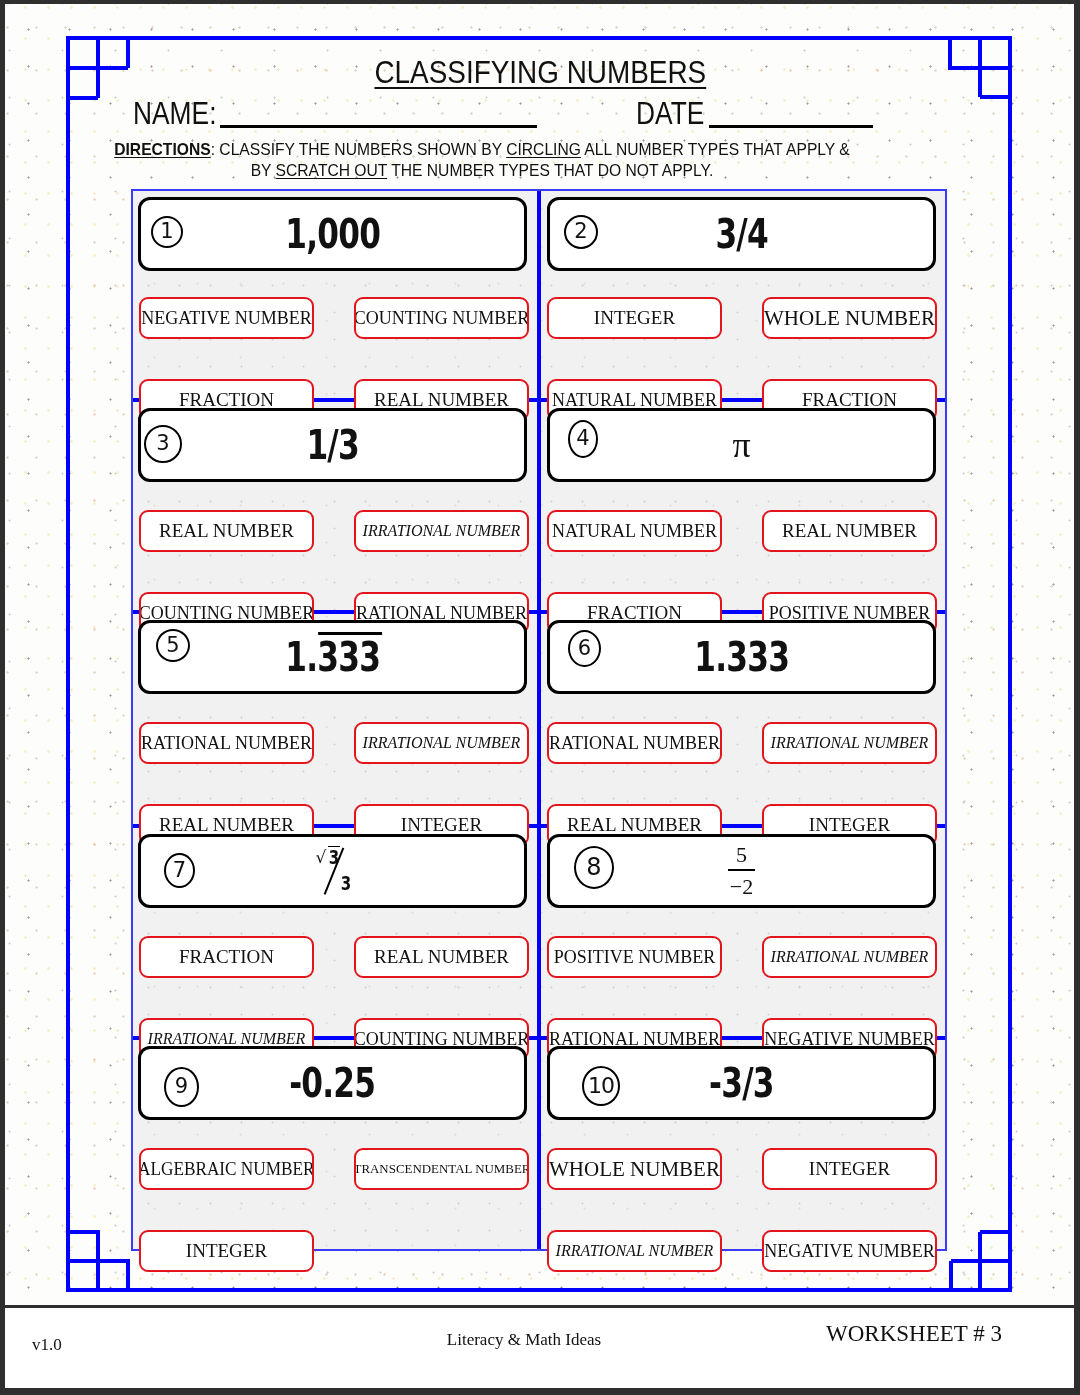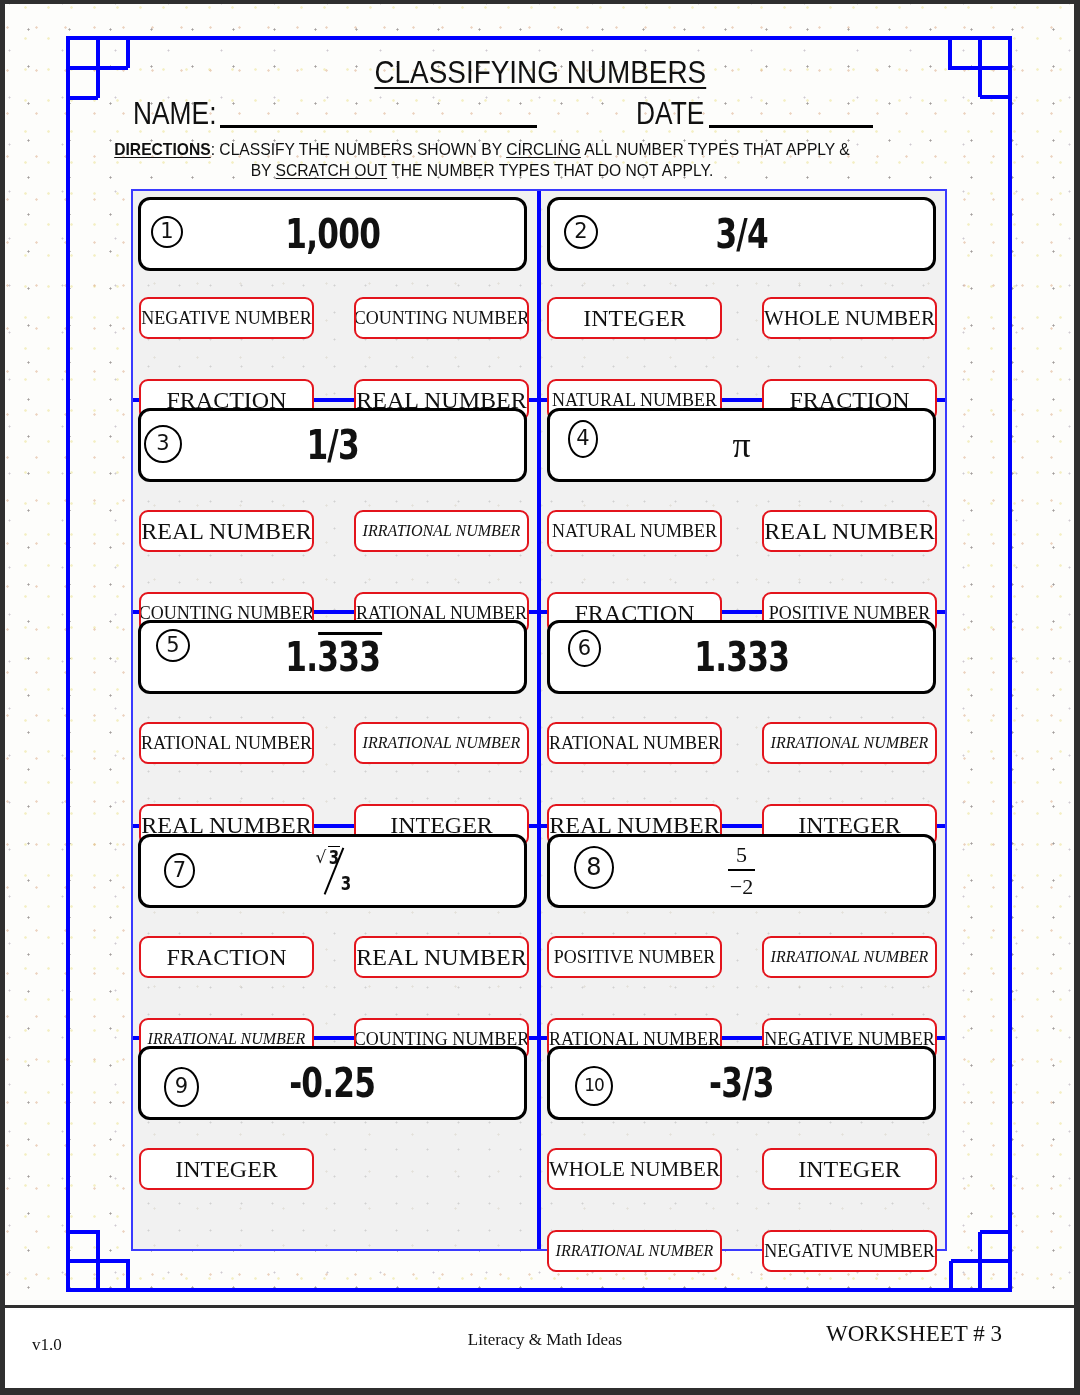--- a/index.html
+++ b/index.html
@@ -72,41 +72,41 @@
   .sqrtfrac .slash{position:absolute;left:17px;top:0;width:1.5px;height:50px;background:#000;transform:rotate(22deg);}
   .sqrtfrac .den{position:absolute;left:23px;top:27px;font:bold 20px/1 "DejaVu Sans", sans-serif;transform:scaleX(.75);}
   .stack{display:inline-flex;flex-direction:column;align-items:center;font:22px/1 "Liberation Serif", serif;}
   .stack .bar{width:27px;height:1.5px;background:#000;margin:3px 0 5px;}
 
   .chips{position:absolute;left:6px;top:108px;width:390px;display:grid;grid-template-columns:1fr 1fr;column-gap:9px;row-gap:12px;gap:40px;}
   .r0 .chips{top:106px;}
   .chip{height:42px;box-sizing:border-box;border:2px solid var(--chip-border);border-radius:9px;background:#fff;
     display:flex;align-items:center;justify-content:center;overflow:hidden;cursor:pointer;}
   .chip span{display:inline-block;white-space:nowrap;font-family:"Liberation Serif", serif;color:#111;}
-  .chip[data-size="xl"] span{font-size:24px;}
+  .chip[data-size="xl"] span{font-size:19px;}
   .chip[data-size="lg"] span{font-size:21px;}
   .chip[data-size="md"] span{font-size:18px;}
   .chip[data-size="sm"] span{font-size:16px;font-style:italic;}
   .chip[data-size="xs"] span{font-size:13px;}
 
   
   #p1 .circle{left:10px;}
   #p2 .circle{left:14px;width:34px;height:34px;margin-top:-19px;line-height:29px;}
   #p3 .circle{left:3px;width:38px;height:38px;margin-top:-20px;line-height:33px;}
   #p4 .circle{left:18px;width:30px;height:38px;margin-top:-25px;line-height:33px;}
   #p5 .circle{left:15px;width:34px;height:33px;margin-top:-28px;line-height:28px;}
   #p6 .circle{left:18px;width:33px;height:37px;margin-top:-27px;line-height:32px;}
   #p7 .circle{left:23px;width:31px;height:35px;margin-top:-18px;line-height:30px;}
   #p8 .circle{left:24px;width:40px;height:43px;margin-top:-25px;line-height:38px;font-size:24px;}
   #p9 .circle{left:23px;width:35px;height:40px;margin-top:-16px;line-height:35px;}
-  #p10 .circle{left:25px;width:38px;height:40px;margin-top:-17px;line-height:35px;font-size:17px;letter-spacing:-1px;}
+  #p10 .circle{left:32px;width:38px;height:40px;margin-top:-17px;line-height:35px;font-size:22px;letter-spacing:-1px;}
 
   
   .version{position:absolute;left:32px;top:1336px;font:17px/1 "Liberation Serif", serif;}
-  .publisher{position:absolute;left:345px;width:400px;top:1330px;text-align:center;font:17px/20px "Liberation Serif", serif;}
+  .publisher{position:absolute;left:324px;width:400px;top:1330px;text-align:center;font:17px/20px "Liberation Serif", serif;}
   .worksheet{position:absolute;left:826px;top:1322px;font:23px/1 "Liberation Serif", serif;}
 </style>
 </head>
 <body>
 
 <div class="sheet"></div>
 <div class="footer-bg"></div>
 
 <svg class="frame" width="1080" height="1395">
   <rect x="68" y="38" width="942" height="1252"></rect>
@@ -323,20 +323,26 @@
   </div>
 
   <div class="cell c0" id="p9">
     <div class="card">
       <span class="circle">9</span>
       <div class="value">
           <span class="big">-0.25</span>
         </div>
     </div>
     <div class="chips">
+      <div class="chip" data-size="md">
+          <span style="transform: scaleX(0.956757);">ALGEBRAIC NUMBER</span>
+        </div>
+      <div class="chip" data-size="xs">
+          <span style="transform: scaleX(0.994382);">TRANSCENDENTAL NUMBER</span>
+        </div>
       <div class="chip" data-size="xl">
           <span>INTEGER</span>
         </div>
     </div>
   </div>
 
   <div class="cell c1" id="p10">
     <div class="card">
       <span class="circle">10</span>
       <div class="value">

